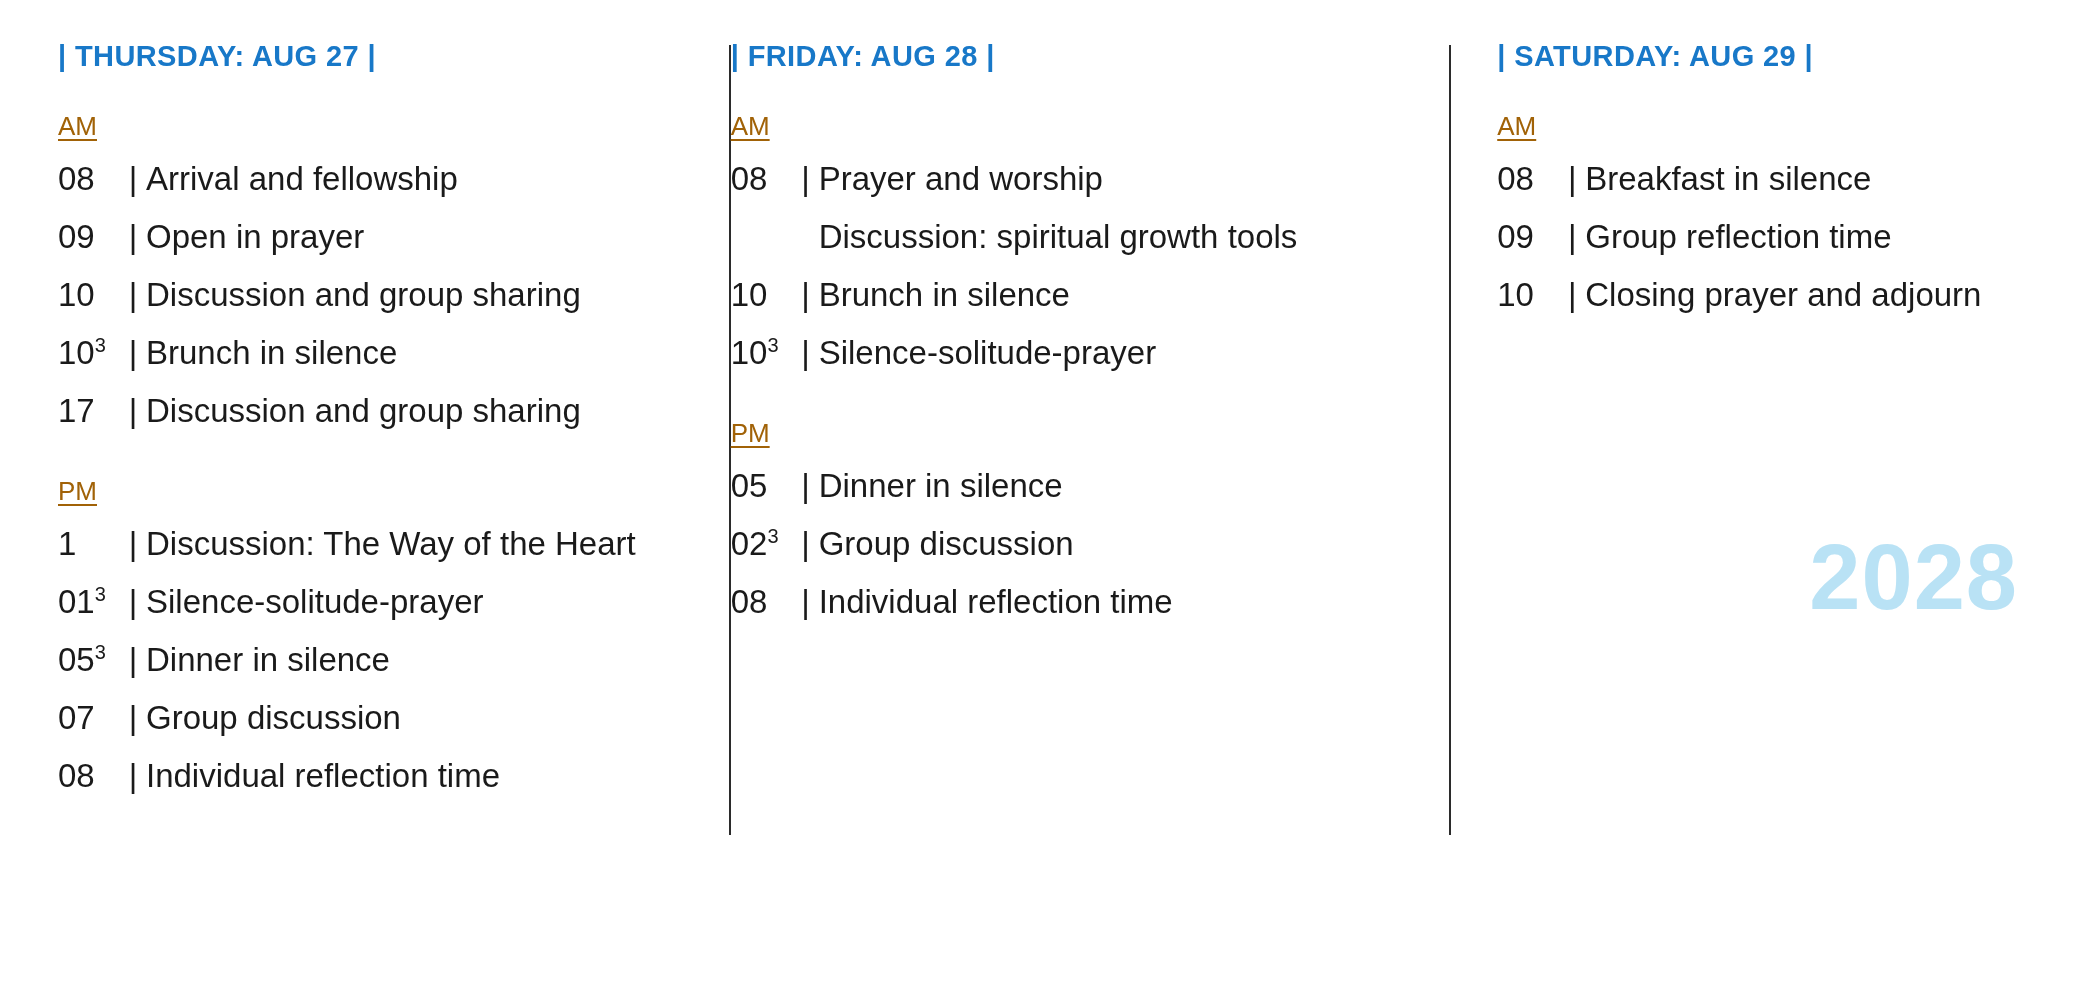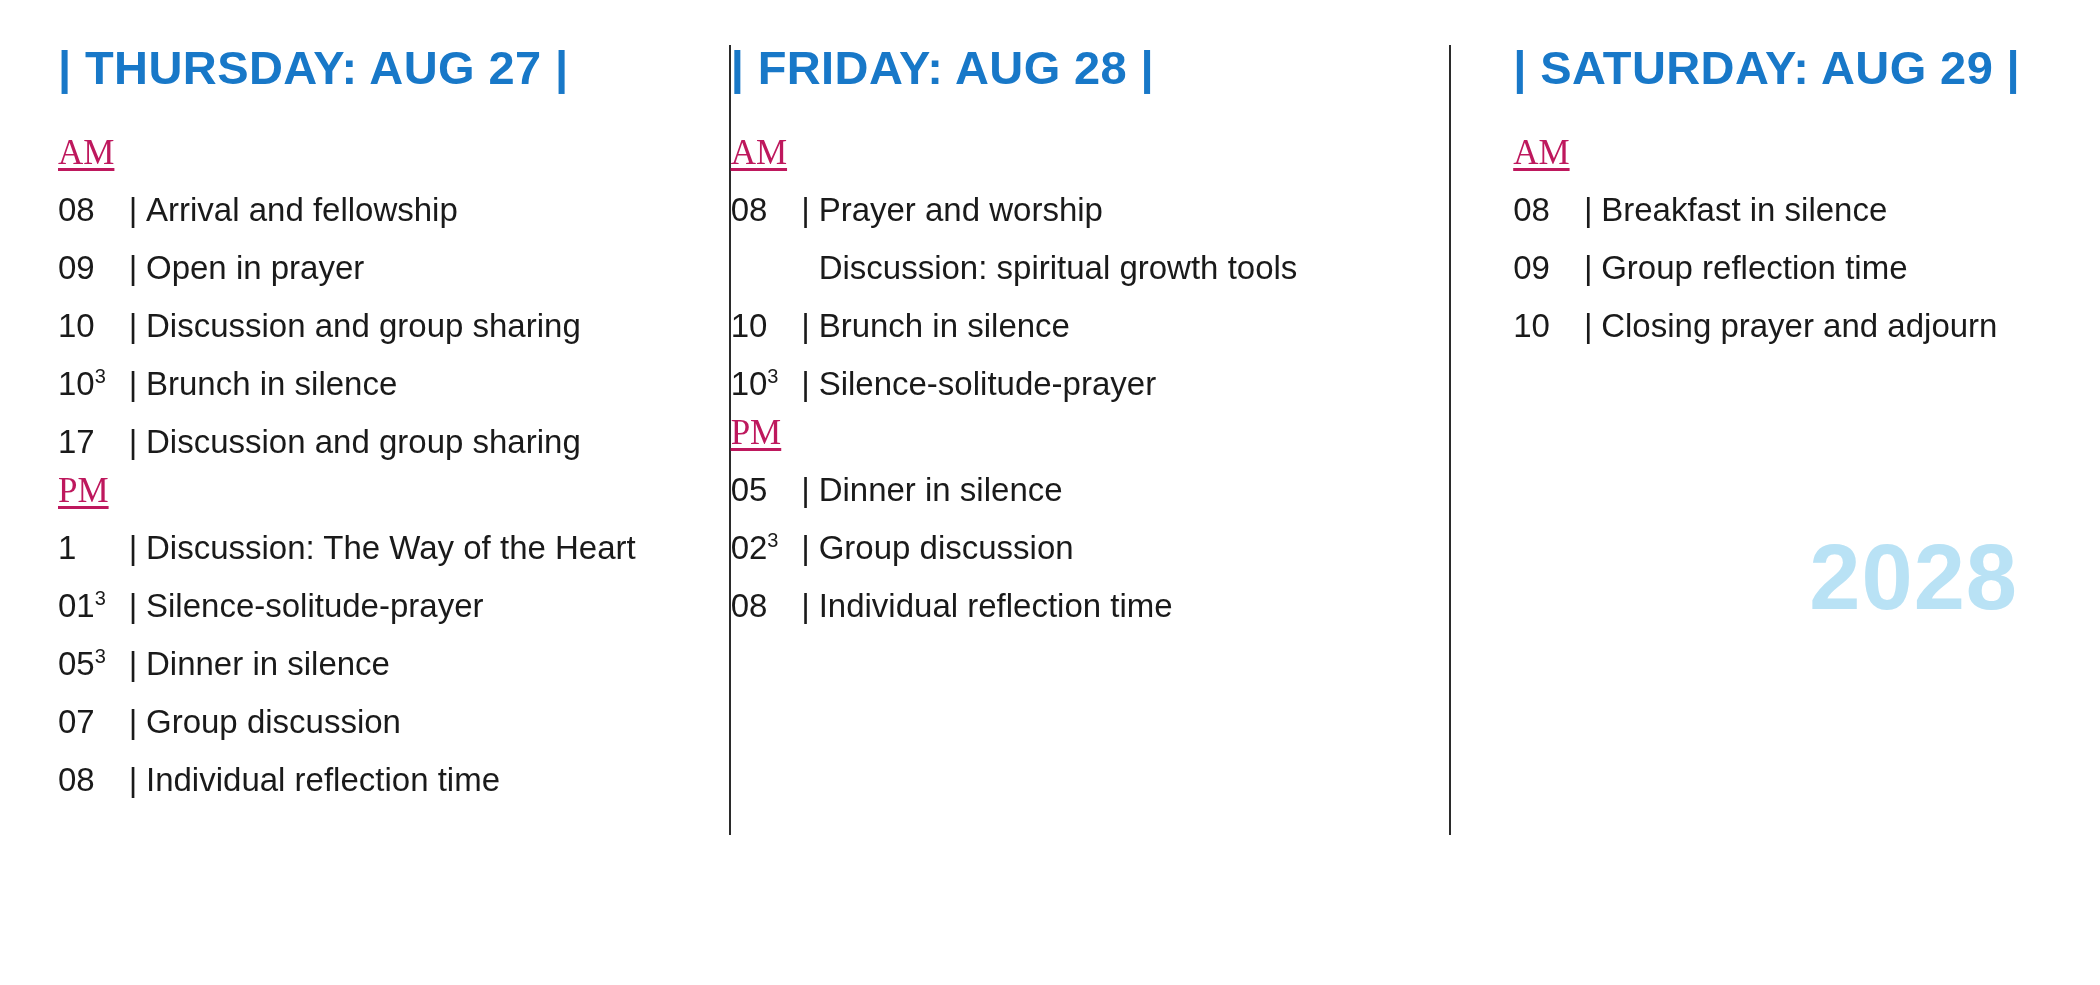--- a/index.html
+++ b/index.html
@@ -28,46 +28,45 @@
   }
 
   .day-column {
     position: relative;
     box-sizing: border-box;
     padding-top: 40px;
   }
 
   .col-1 { width: 730px; padding-left: 58px; }
   .col-2 { width: 720px; }
-  .col-3 { width: 650px; padding-left: 62px; }
+  .col-3 { width: 650px; padding-left: 46px; }
 
   .divider {
     width: 0;
     border-left: 2px solid #2b2b2b;
     height: 790px;
     margin-top: 45px;
   }
 
   .day-title {
-    font-size: 47px;
+    font-size: 29px;
     font-weight: bold;
     color: #1878c8;
     letter-spacing: 0.4px;
     margin: 0 0 38px 0;
     white-space: nowrap;
   }
 
   .period {
-    font-size: 35px;
-    color: #be185d;
+    font-size: 26px;
+    color: #a16207;
     text-decoration: underline;
     text-underline-offset: 4px;
     margin: 0 0 8px 0;
     display: inline-block;
-    font-family: Liberation Serif, serif;
   }
 
   .entries {
     margin: 0 0 0 0;
     padding: 0;
     list-style: none;
   }
 
   .entry {
     display: flex;
@@ -100,20 +99,21 @@
   .entry-text {
     flex: 1 1 auto;
   }
 
   .entry.continuation .entry-time,
   .entry.continuation .entry-sep {
     visibility: hidden;
   }
 
   .pm-block {
+    margin-top: 36px;
   }
 
   .year-watermark {
     position: absolute;
     right: 82px;
     bottom: 362px;
     font-size: 92px;
     font-weight: bold;
     color: #b9e2f5;
     letter-spacing: 1px;

